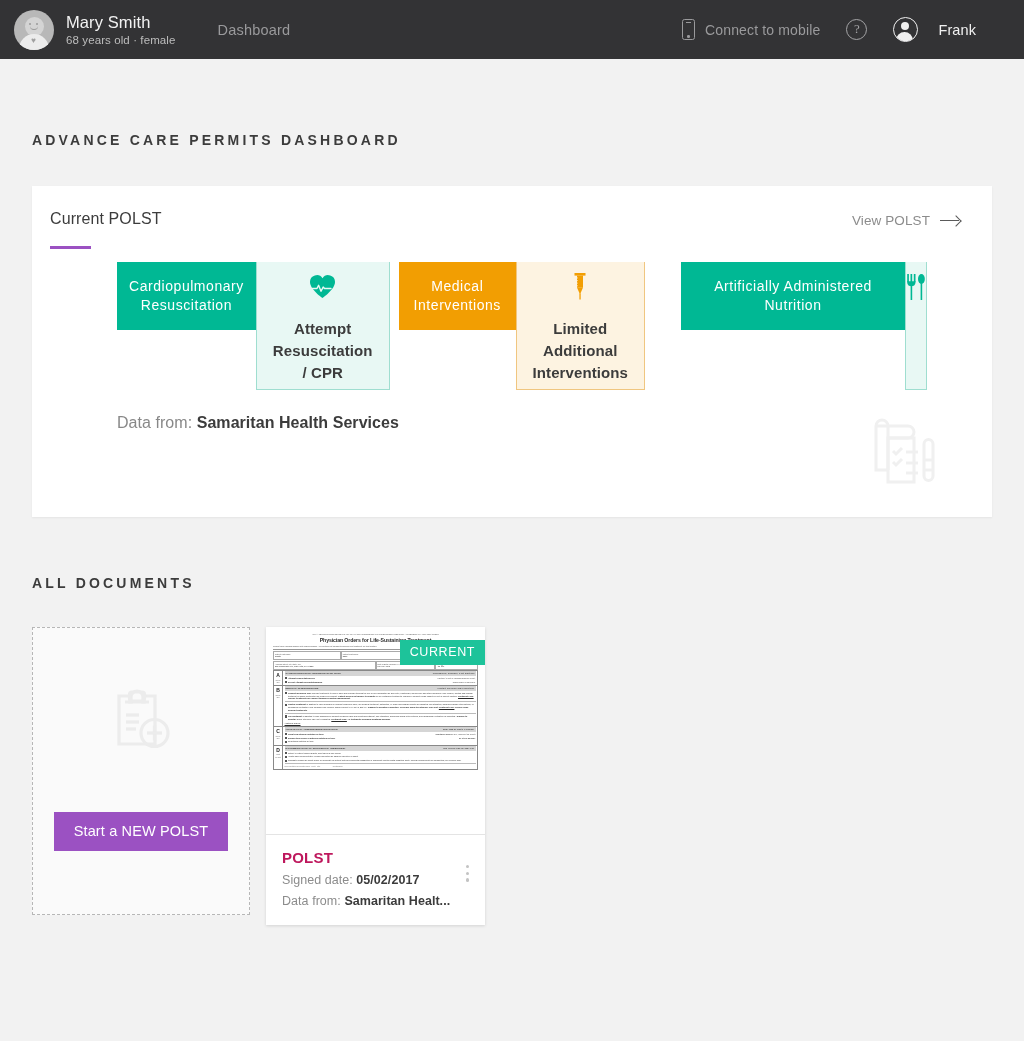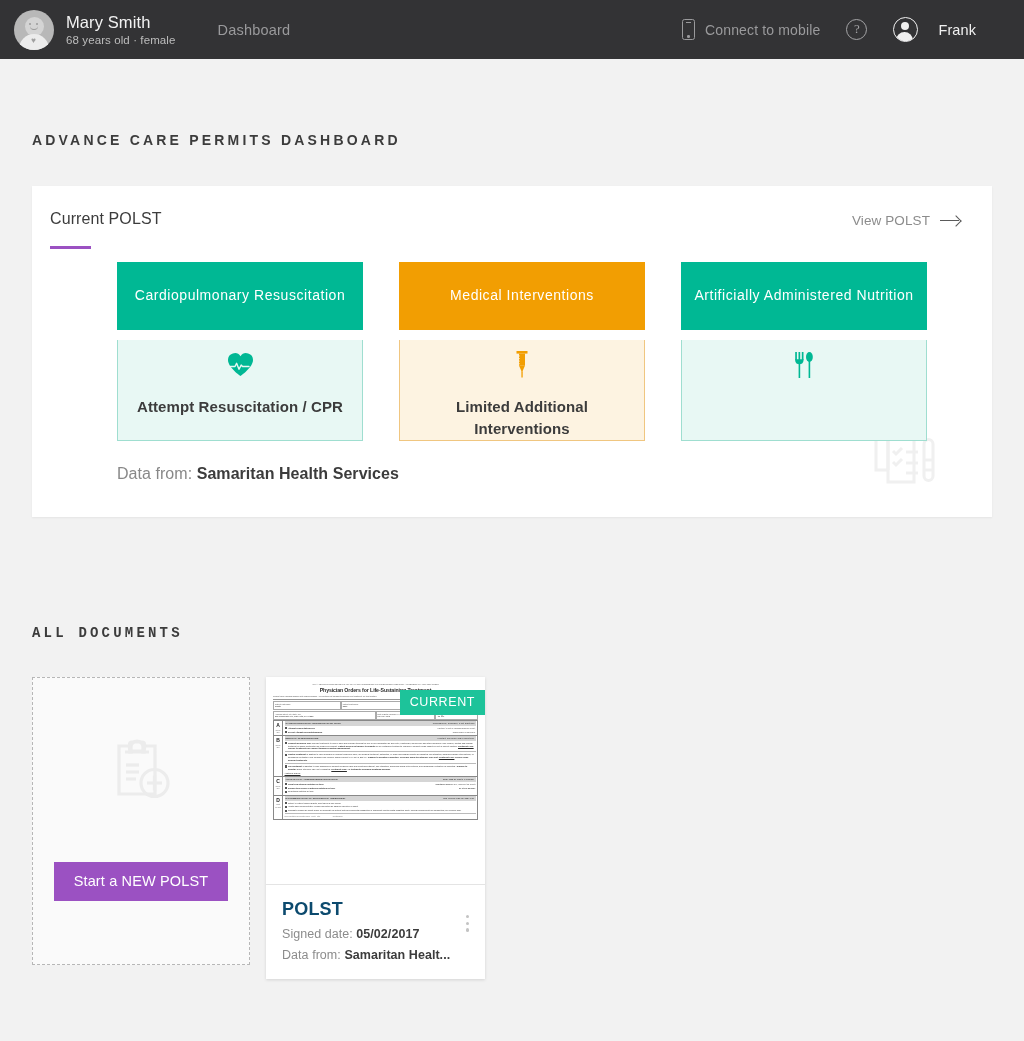--- a/index.html
+++ b/index.html
@@ -264,22 +264,21 @@
   .cards-row {
     display: flex;
     gap: 36px;
     padding: 13px 0 0 85px;
     position: relative;
     z-index: 3;
   }
   .sec-card {
     width: 246px;
     display: flex;
-    flex-direction: column;
-    gap: 10px;
+    flex-direction: row;
   }
   .sec-head {
     height: 68px;
     display: flex;
     align-items: center;
     justify-content: center;
     color: #ffffff;
     font-size: 14px;
     text-align: center;
     line-height: 1.38;
@@ -320,22 +319,21 @@
     font-size: 16px;
     color: #8c8c8c;
     letter-spacing: 0.05px;
     position: relative;
     z-index: 3;
   }
   .data-from b { color: #3c3c3c; font-weight: 700; }
 
   
   .docs-title {
-    margin-top: 108px;
-    font-family: Liberation Mono, monospace;
+    margin-top: 58px;
   }
   .docs-row {
     display: flex;
     gap: 16px;
     margin-top: 36px;
   }
 
   .new-polst {
     width: 218px;
     height: 288px;
@@ -385,23 +383,23 @@
     letter-spacing: 0.6px;
     padding: 5px 10px 6px;
     font-weight: 400;
     z-index: 5;
   }
   .doc-info {
     padding: 14px 14px 17px 16px;
     position: relative;
   }
   .doc-name {
-    font-size: 18px;
+    font-size: 15px;
     font-weight: 700;
-    color: #0c4a6e;
+    color: #be185d;
     letter-spacing: 0.2px;
   }
   .doc-line {
     font-size: 12.5px;
     color: #8c8c8c;
     margin-top: 7px;
     letter-spacing: 0.05px;
   }
   .doc-line b { color: #3c3c3c; font-weight: 700; }
   .kebab {

